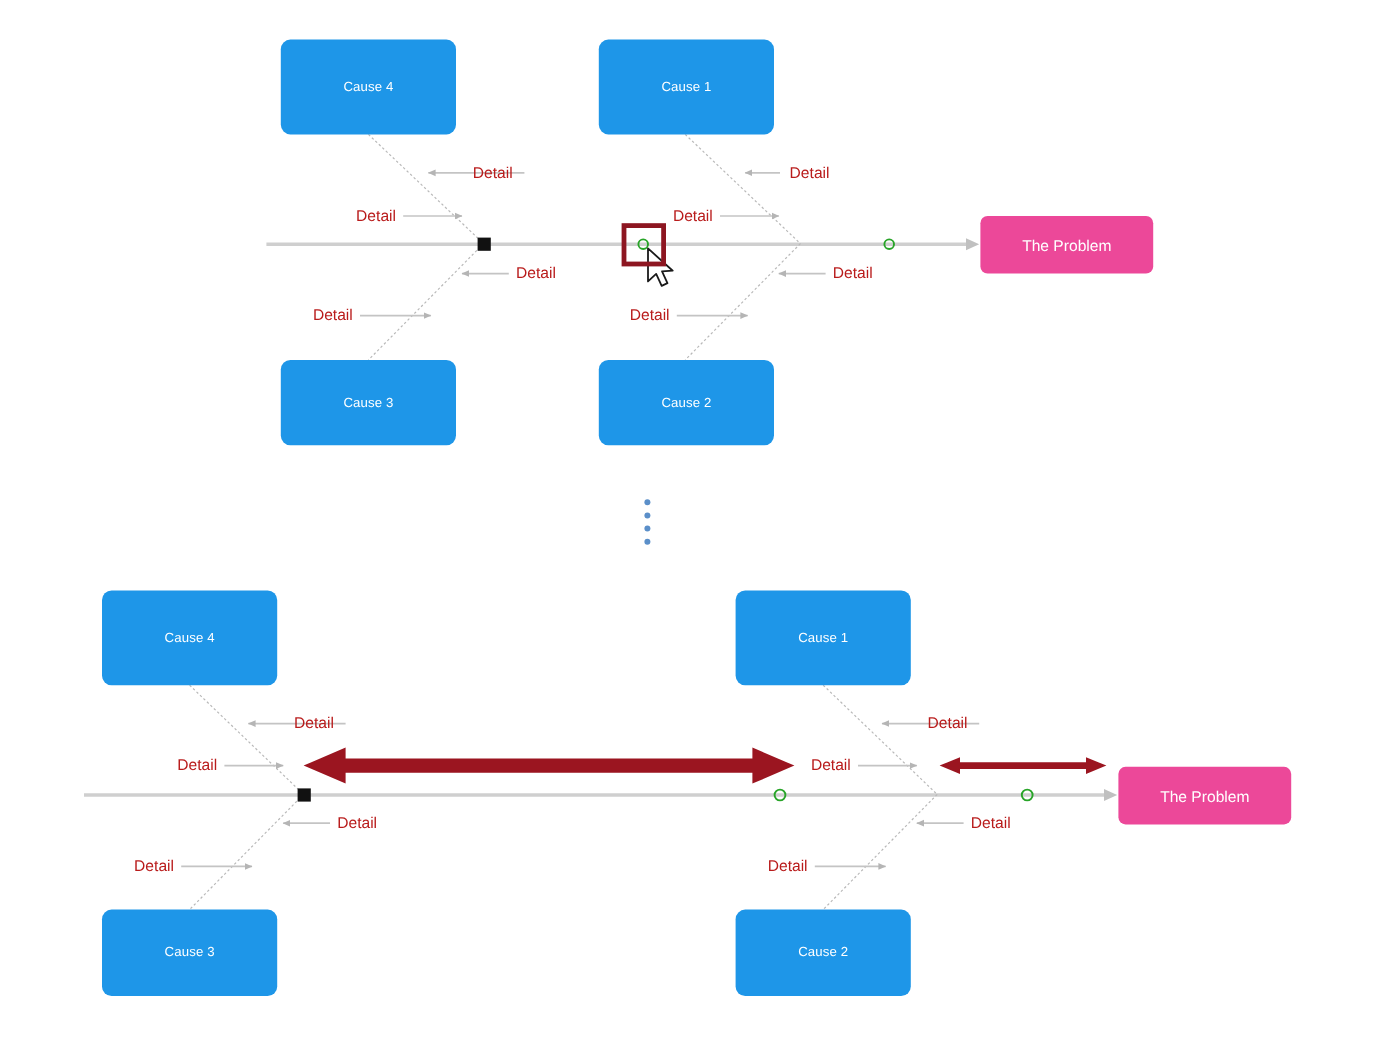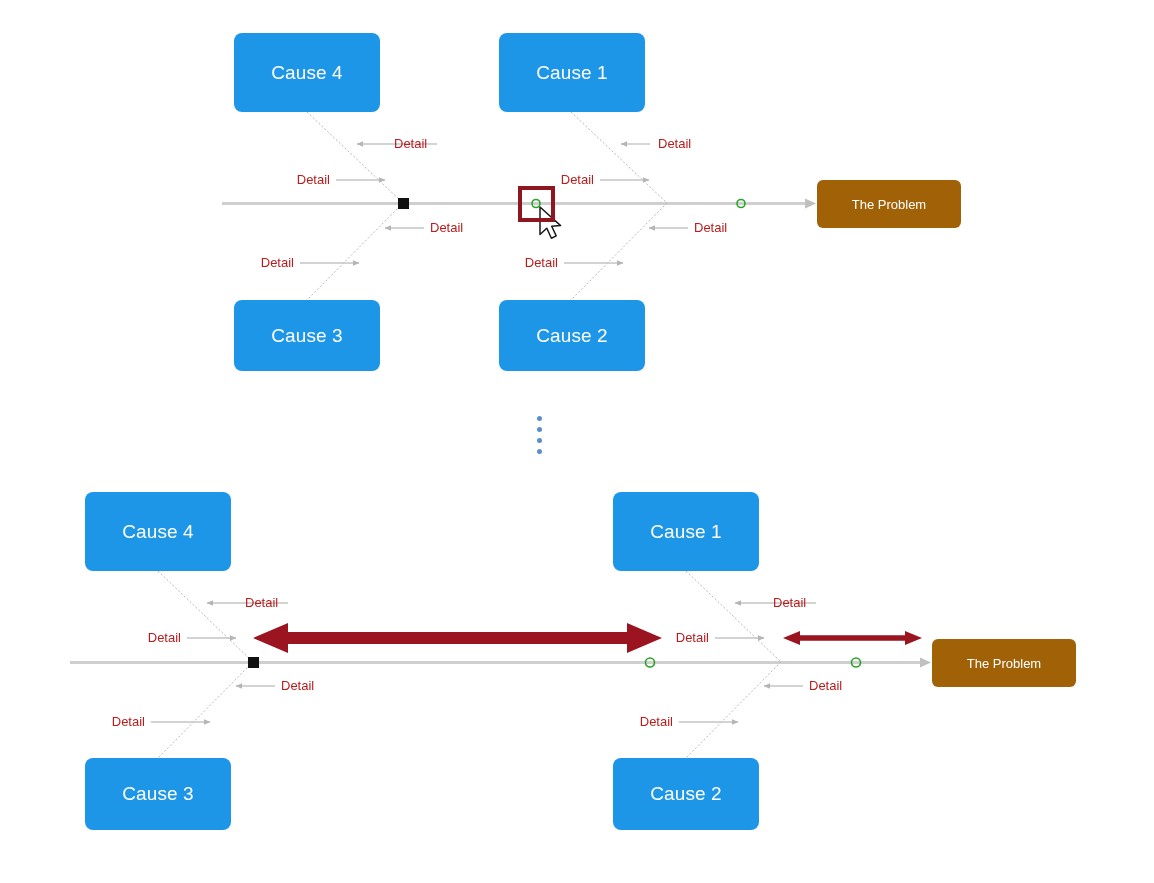--- a/index.html
+++ b/index.html
@@ -10,30 +10,30 @@
     overflow:hidden;
     position:relative;
   }
   #stage{position:absolute;left:0;top:0;width:1154px;height:883px;}
   svg.layer{position:absolute;left:0;top:0;width:1154px;height:883px;overflow:visible;}
   .cause-box{
     position:absolute;
     background:#1e96e8;
     border-radius:8px;
     color:#ffffff;
-    font-size:19px;
+    font-size:11px;
     display:flex;
     align-items:center;
     justify-content:center;
     box-sizing:border-box;
     letter-spacing:.1px;
   }
   .problem-box{
     position:absolute;
-    background:#a16207;
+    background:#ec4899;
     border-radius:6px;
     color:#ffffff;
     font-size:13px;
     display:flex;
     align-items:center;
     justify-content:center;
     box-sizing:border-box;
   }
   .detail-label{
     position:absolute;

